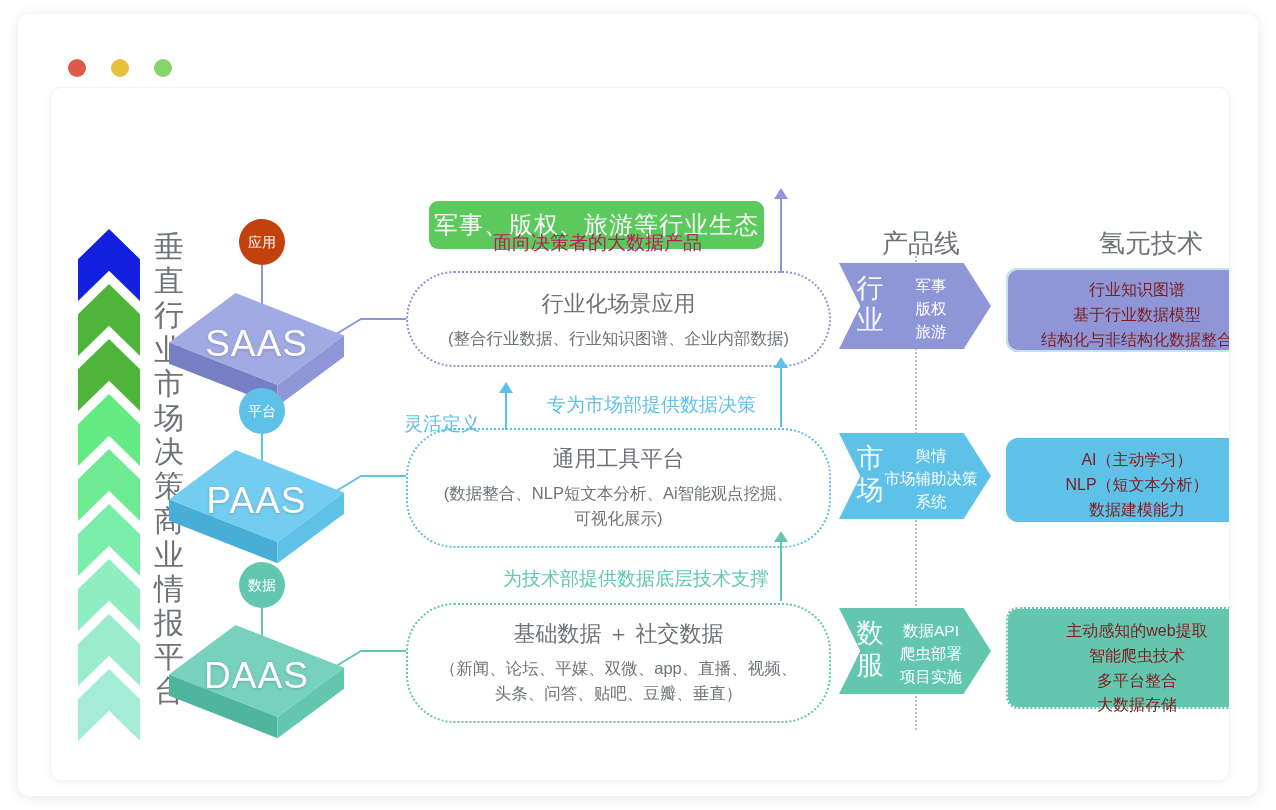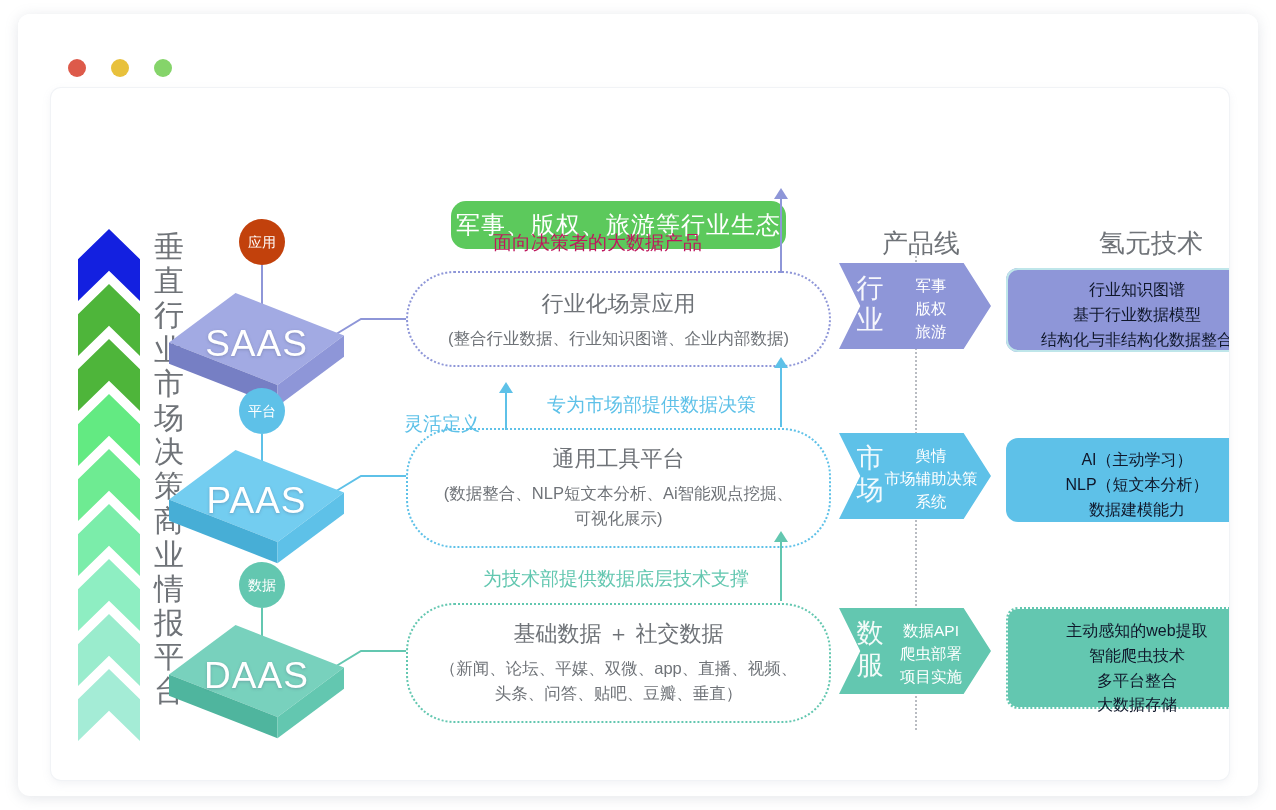--- a/index.html
+++ b/index.html
@@ -54,22 +54,22 @@
   .dcard{position:absolute;border-radius:48px;border:2px dotted #b9c0ee;
          box-sizing:border-box;background:#fff;}
   .dcard .h{text-align:center;font-size:22px;color:#6f7378;}
   .dcard .s{text-align:center;font-size:16.5px;color:#6f7378;line-height:1.5;}
 
   
   .cap{position:absolute;font-size:19px;white-space:nowrap;}
 
   
   #eco-banner{position:absolute;left:378px;top:113px;width:335px;height:48px;
-        background:#5cc95c;border-radius:15px;color:#fff;font-size:24px;
-        line-height:48px;text-align:center;letter-spacing:1px;margin-left:22px;}
+        background:#5cc95c;border-radius:9px;color:#fff;font-size:24px;
+        line-height:48px;text-align:center;letter-spacing:1px;}
 
   
   .uparrow{position:absolute;width:14px;}
   .uparrow .shaft{position:absolute;left:6px;top:10px;width:2px;bottom:0;}
   .uparrow .head{position:absolute;left:0;top:0;width:0;height:0;
         border-left:7px solid transparent;border-right:7px solid transparent;}
 
   
   .colhead{position:absolute;font-size:26px;color:#6f7378;text-align:center;}
 
@@ -82,21 +82,21 @@
         clip-path:polygon(0 0,82% 0,100% 50%,82% 100%,0 100%,14% 50%);}
   .hexa .big{position:absolute;left:14px;top:10px;width:34px;
         font-size:27px;color:#ffffff;line-height:1.18;text-align:center;
         opacity:.92;}
   .hexa .big span{display:block;}
   .hexa .small{position:absolute;left:44px;top:12px;width:96px;
         font-size:15.5px;color:#ffffff;line-height:1.48;text-align:center;}
   .hexa .small span{display:block;}
 
   
-  .techbox{position:absolute;width:262px;border-radius:12px;color:#0f172a;
+  .techbox{position:absolute;width:262px;border-radius:12px;color:#7f1d1d;
         text-align:center;font-size:16px;line-height:1.55;box-sizing:border-box;
         padding:10px 4px;}
   .techbox span{display:block;}
 
   
   #links{position:absolute;left:0;top:0;width:1178px;height:692px;
          pointer-events:none;}
 </style>
 </head>
 <body>
@@ -238,21 +238,21 @@
           <div class="side2" style="background: rgb(99, 199, 176);"></div>
           <div class="txt">DAAS</div>
         </div>
         <div class="dcard" style="left: 355px; top: 515px; width: 425px; height: 120px; border-color: rgb(99, 199, 176); padding-top: 14px;">
           <div class="h" style="margin-bottom: 7px;">基础数据 ＋ 社交数据</div>
           <div class="s">
             <div>（新闻、论坛、平媒、双微、app、直播、视频、</div>
             <div>头条、问答、贴吧、豆瓣、垂直）</div>
           </div>
         </div>
-        <div class="cap" style="top: 478px; color: rgb(99, 199, 176); left: 432px;">为技术部提供数据底层技术支撑</div>
+        <div class="cap" style="top: 478px; color: rgb(99, 199, 176); left: 452px;">为技术部提供数据底层技术支撑</div>
         <div class="uparrow" style="left: 723px; top: 443px; height: 70px;">
           <div class="head" style="border-bottom:11px solid #63c7b0;"></div>
           <div class="shaft" style="background:#63c7b0;"></div>
         </div>
         <div class="hexa" style="left: 788px; top: 520px; background: rgb(99, 199, 176);">
           <div class="big">
             <span>数</span>
             <span>服</span>
           </div>
           <div class="small">

